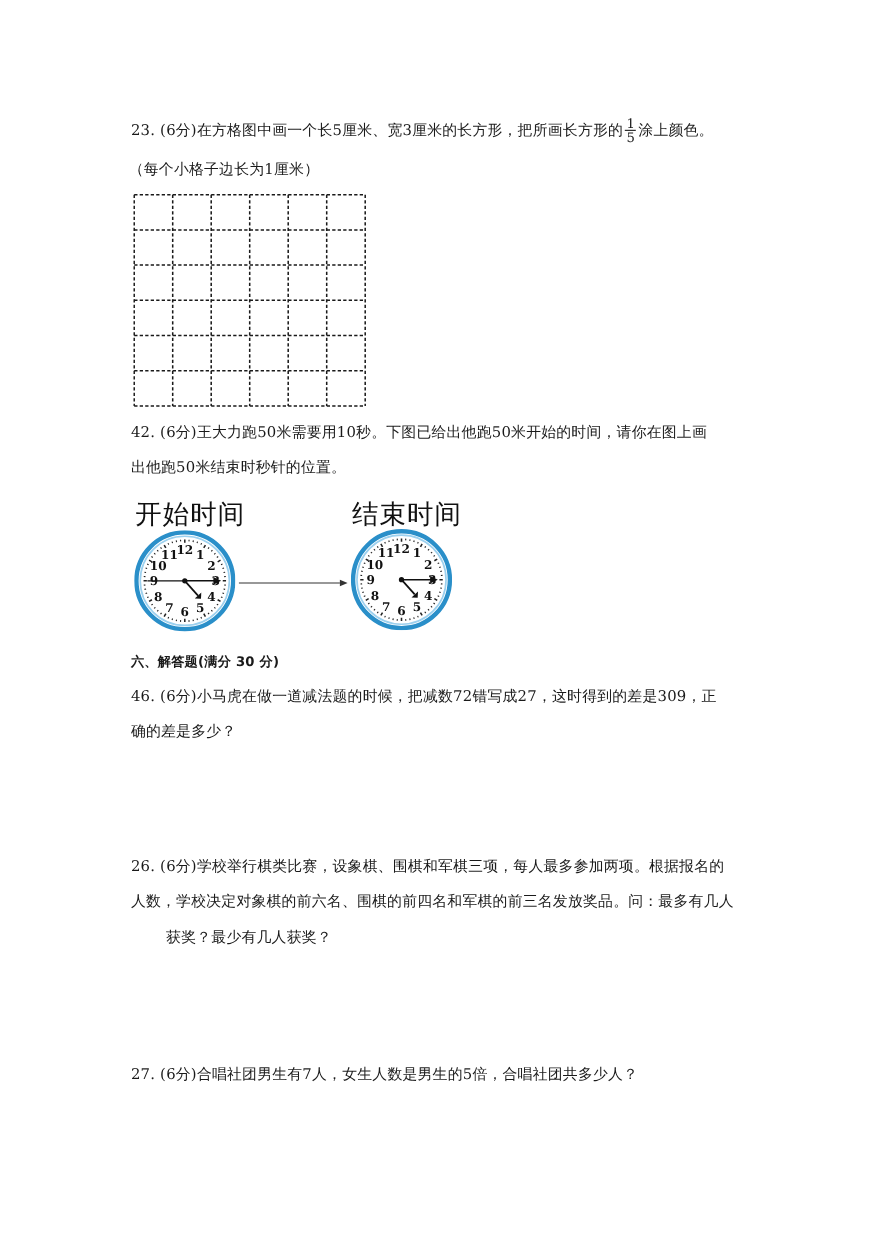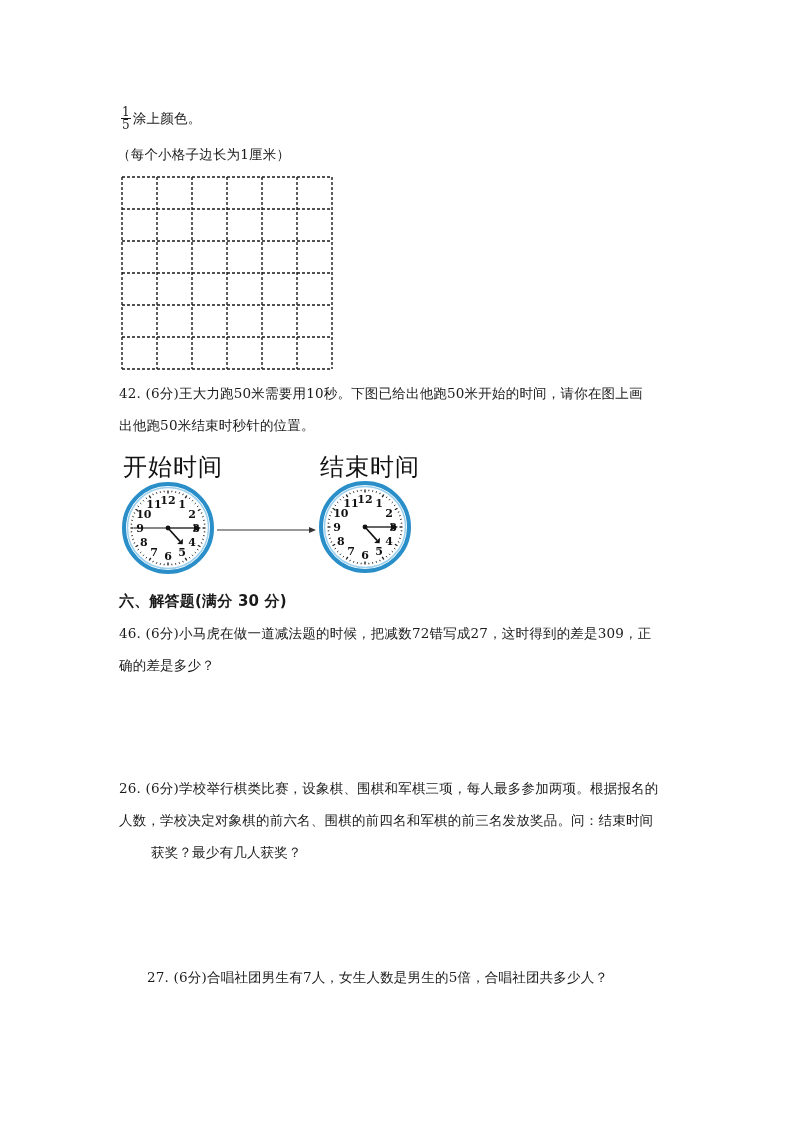--- a/index.html
+++ b/index.html
@@ -5,40 +5,40 @@
     html, body { margin: 0; padding: 0; background: #ffffff; }
     body {
       width: 793px; height: 1122px; position: relative; overflow: hidden;
       font-family: "DejaVu Serif", "Liberation Serif", serif;
       color: #1a1a1a;
     }
     .line {
       position: absolute; left: 119px; font-size: 13.5px; line-height: 18px;
       white-space: nowrap; letter-spacing: 0.2px;
     }
-    .bold { font-weight: bold; font-family: "DejaVu Sans", "Liberation Sans", sans-serif; font-size: 15px; }
+    .bold { font-weight: bold; font-family: "DejaVu Sans", "Liberation Sans", sans-serif; font-size: 12px; }
     .frac {
       display: inline-block; vertical-align: middle; text-align: center;
       font-size: 12px; line-height: 12px; margin: 0 2px; position: relative; top: -1px;
     }
     .frac .num { display: block; border-bottom: 1px solid #1a1a1a; padding: 0 1px; }
     .frac .den { display: block; padding: 0 1px; }
     .grid { position: absolute; left: 121px; top: 176px; }
     .clock-label {
       position: absolute; font-family: "DejaVu Sans", "Liberation Sans", sans-serif;
       font-size: 24px; color: #111; letter-spacing: 1px;
     }
     .clock { position: absolute; }
     .arrow { position: absolute; left: 217px; top: 525px; }
   </style>
 </head>
 <body>
 
 <div class="line" style="top:107px;">
-  <span class="frac"><span class="num">1</span><span class="den">5</span></span><span>涂上颜色。</span>
+  <span>23. (6分)在方格图中画一个长5厘米、宽3厘米的长方形，把所画长方形的</span><span class="frac"><span class="num">1</span><span class="den">5</span></span><span>涂上颜色。</span>
 </div>
 <div class="line" style="top:145px; left:117px;">（每个小格子边长为1厘米）</div>
 
 <svg class="grid" width="212" height="194" viewBox="0 0 212 194">
   <g id="gridlines" stroke="#1a1a1a" stroke-width="1.4" stroke-dasharray="3,2" fill="none">
       <line x1="1" y1="1" x2="1" y2="193"></line>
       <line x1="36" y1="1" x2="36" y2="193"></line>
       <line x1="71" y1="1" x2="71" y2="193"></line>
       <line x1="106" y1="1" x2="106" y2="193"></line>
       <line x1="141" y1="1" x2="141" y2="193"></line>
@@ -228,16 +228,16 @@
   <line x1="0" y1="5" x2="92" y2="5" stroke="#333" stroke-width="1"></line>
   <polygon points="92,2 99,5 92,8" fill="#333"></polygon>
 </svg>
 
 <div class="line bold" style="top:592px;">六、解答题(满分 30 分)</div>
 
 <div class="line" style="top:624px;">46. (6分)小马虎在做一道减法题的时候，把减数72错写成27，这时得到的差是309，正</div>
 <div class="line" style="top:656px;">确的差是多少？</div>
 
 <div class="line" style="top:779px;">26. (6分)学校举行棋类比赛，设象棋、围棋和军棋三项，每人最多参加两项。根据报名的</div>
-<div class="line" style="top:811px;">人数，学校决定对象棋的前六名、围棋的前四名和军棋的前三名发放奖品。问：结束时间</div>
+<div class="line" style="top:811px;">人数，学校决定对象棋的前六名、围棋的前四名和军棋的前三名发放奖品。问：最多有几人</div>
 <div class="line" style="top:843px;margin-left:32px;">获奖？最少有几人获奖？</div>
 
-<div class="line" style="top:968px;margin-left:28px;">27. (6分)合唱社团男生有7人，女生人数是男生的5倍，合唱社团共多少人？</div>
+<div class="line" style="top:968px;">27. (6分)合唱社团男生有7人，女生人数是男生的5倍，合唱社团共多少人？</div>
 
 </body></html>

